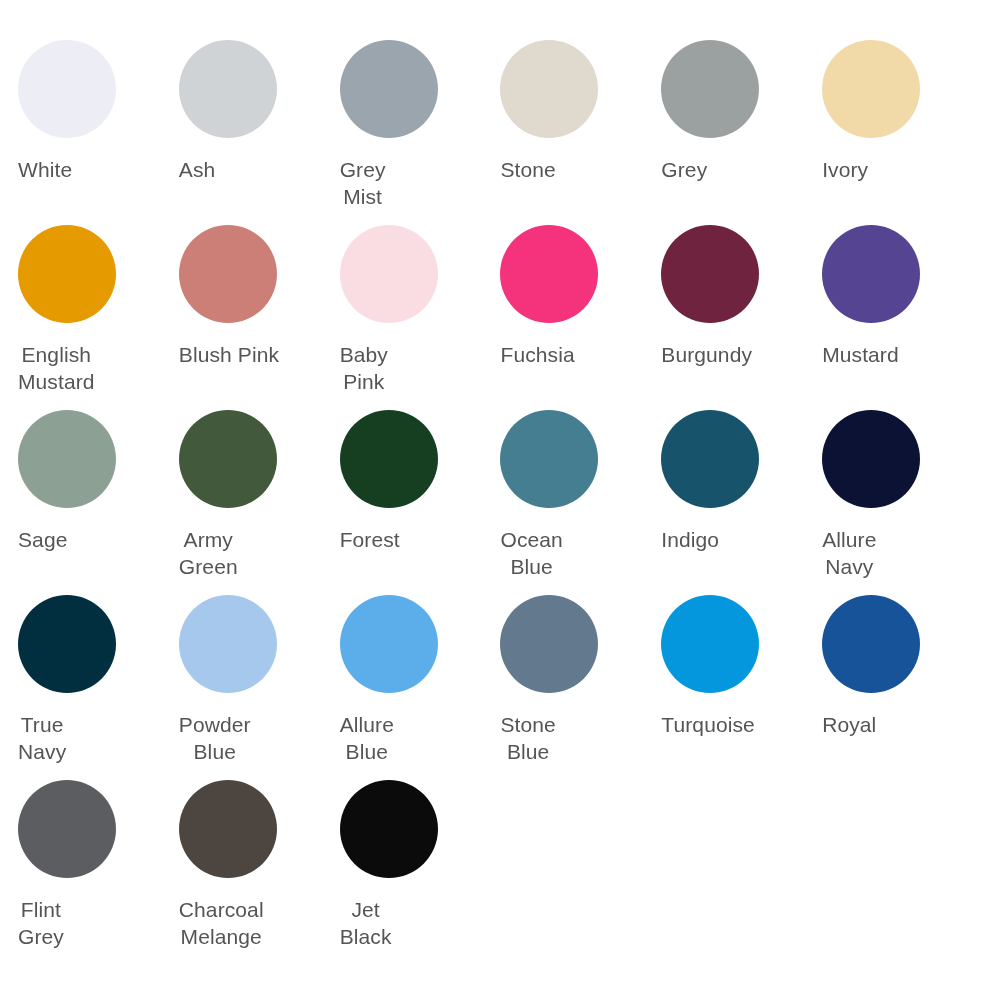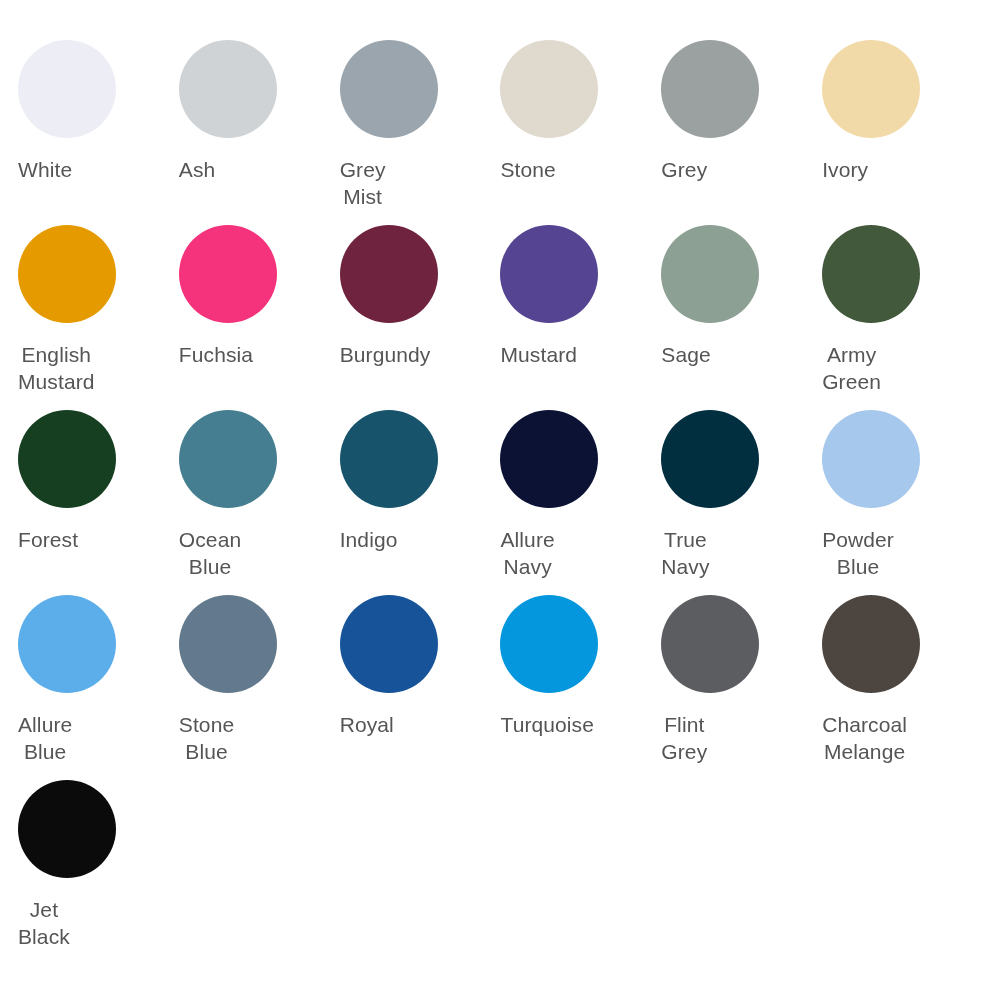--- a/index.html
+++ b/index.html
@@ -82,20 +82,29 @@
     <div class="swatch-cell">
       <div class="swatch-dot" title="Ivory" style="background-color: rgb(242, 217, 168);"></div>
       <div class="swatch-label">Ivory</div>
     </div>
     <div class="swatch-cell">
       <div class="swatch-dot" title="English Mustard" style="background-color: rgb(229, 154, 0);"></div>
       <div class="swatch-label">English
 Mustard</div>
     </div>
     <div class="swatch-cell">
+      <div class="swatch-dot" title="Blush Pink" style="background-color: rgb(203, 127, 119);"></div>
+      <div class="swatch-label">Blush Pink</div>
+    </div>
+    <div class="swatch-cell">
+      <div class="swatch-dot" title="Baby Pink" style="background-color: rgb(250, 221, 226);"></div>
+      <div class="swatch-label">Baby
+Pink</div>
+    </div>
+    <div class="swatch-cell">
       <div class="swatch-dot" title="Fuchsia" style="background-color: rgb(245, 50, 124);"></div>
       <div class="swatch-label">Fuchsia</div>
     </div>
     <div class="swatch-cell">
       <div class="swatch-dot" title="Burgundy" style="background-color: rgb(112, 35, 62);"></div>
       <div class="swatch-label">Burgundy</div>
     </div>
     <div class="swatch-cell">
       <div class="swatch-dot" title="Purple" style="background-color: rgb(85, 68, 146);"></div>
       <div class="swatch-label">Mustard</div>
@@ -141,26 +150,26 @@
       <div class="swatch-dot" title="Allure Blue" style="background-color: rgb(92, 174, 234);"></div>
       <div class="swatch-label">Allure
 Blue</div>
     </div>
     <div class="swatch-cell">
       <div class="swatch-dot" title="Stone Blue" style="background-color: rgb(98, 121, 142);"></div>
       <div class="swatch-label">Stone
 Blue</div>
     </div>
     <div class="swatch-cell">
+      <div class="swatch-dot" title="Turquoise" style="background-color: rgb(4, 151, 222);"></div>
+      <div class="swatch-label">Turquoise</div>
+    </div>
+    <div class="swatch-cell">
       <div class="swatch-dot" title="Royal" style="background-color: rgb(22, 83, 152);"></div>
       <div class="swatch-label">Royal</div>
-    </div>
-    <div class="swatch-cell">
-      <div class="swatch-dot" title="Turquoise" style="background-color: rgb(4, 151, 222);"></div>
-      <div class="swatch-label">Turquoise</div>
     </div>
     <div class="swatch-cell">
       <div class="swatch-dot" title="Flint Grey" style="background-color: rgb(91, 93, 96);"></div>
       <div class="swatch-label">Flint
 Grey</div>
     </div>
     <div class="swatch-cell">
       <div class="swatch-dot" title="Charcoal Melange" style="background-color: rgb(77, 70, 64);"></div>
       <div class="swatch-label">Charcoal
 Melange</div>

